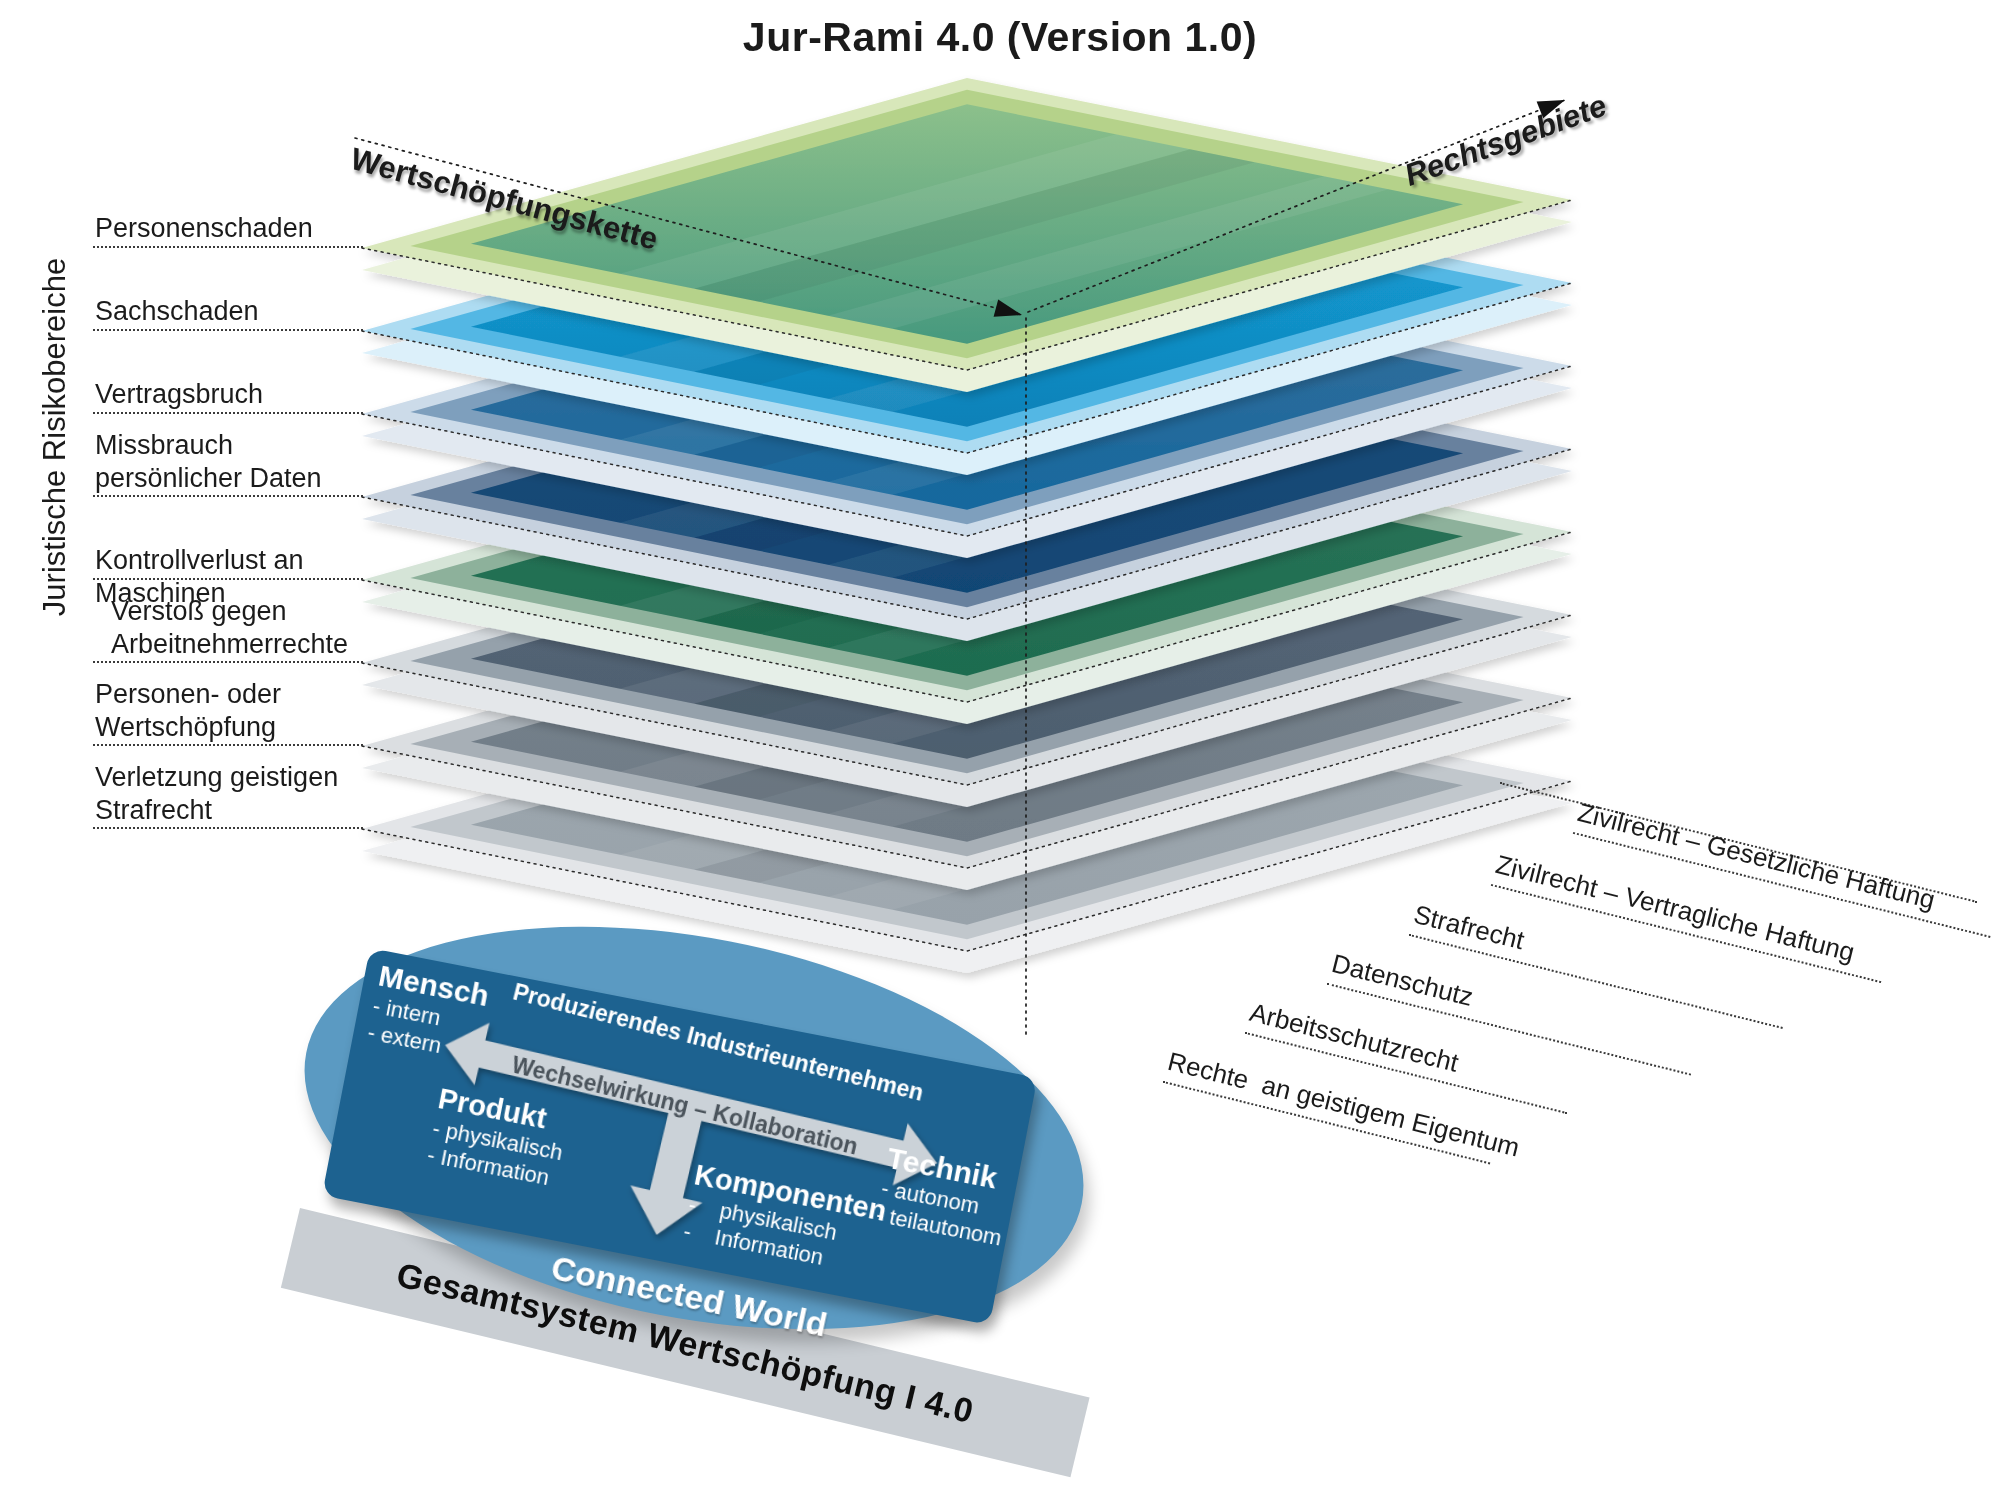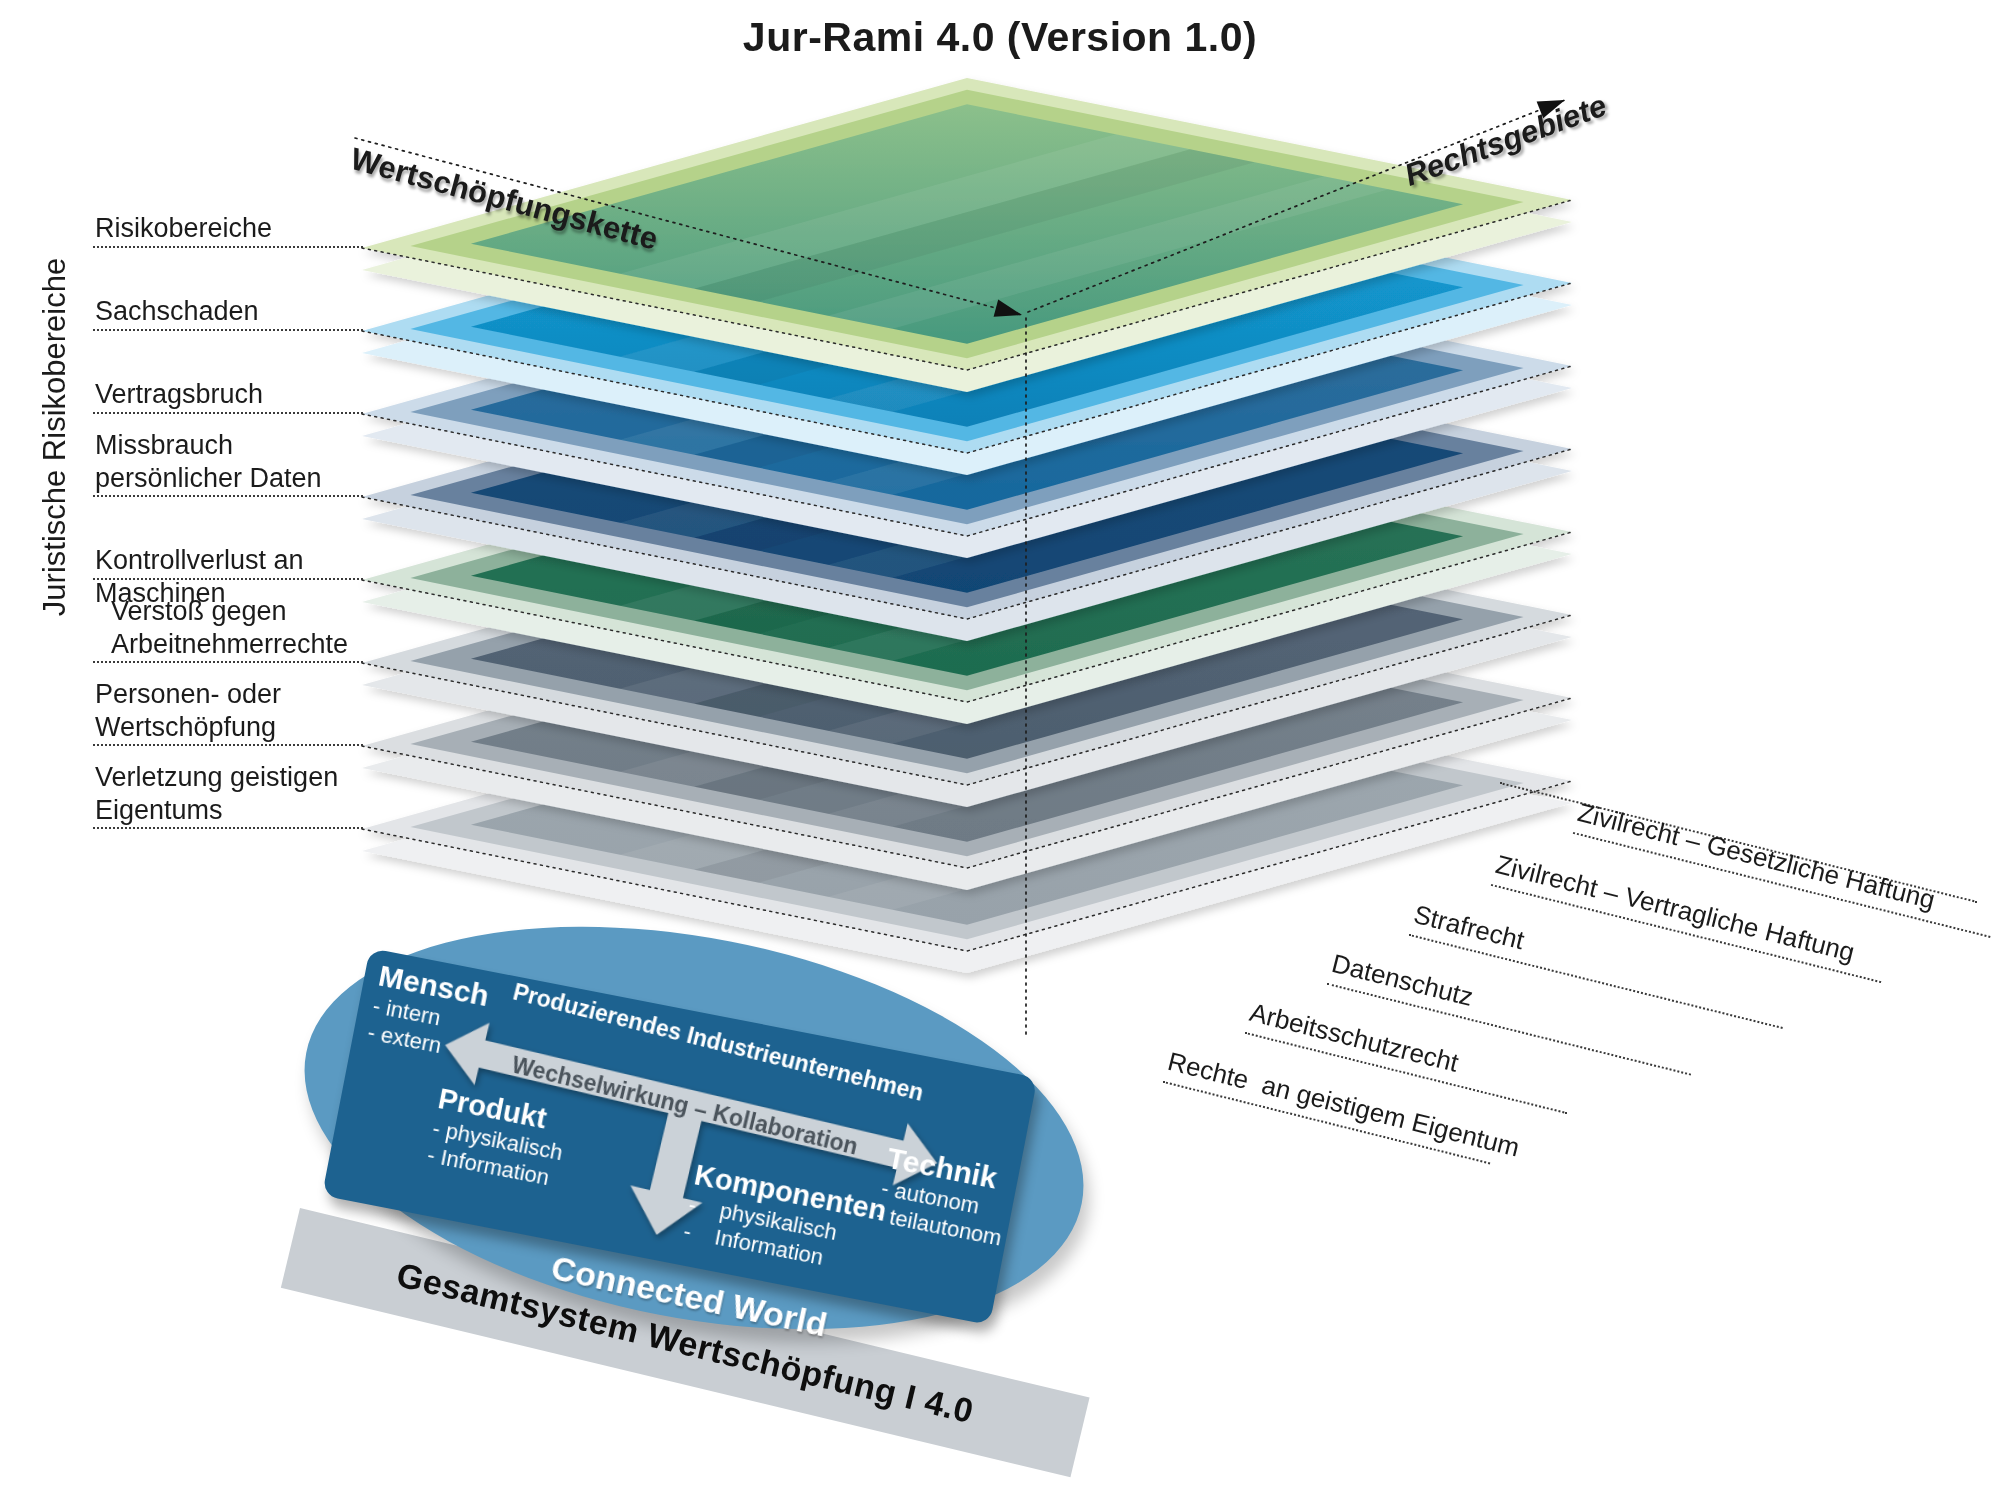--- a/index.html
+++ b/index.html
@@ -186,35 +186,35 @@
         <polygon points="1565,100 1543.2,118.3 1536.6,101.5" fill="#111"></polygon>
       </g>
     </svg>
 
   <div class="page-title">Jur-Rami 4.0 (Version 1.0)</div>
 
   <div class="v-axis">Juristische Risikobereiche</div>
   <div class="axis-label wsk">Wertschöpfungskette</div>
   <div class="axis-label rg">Rechtsgebiete</div>
 
-  <div class="risk-label" style="left:95px;top:212px;">Risikobereiche</div>
+  <div class="risk-label" style="left:95px;top:212px;">Personenschaden</div>
   <div class="risk-line" style="top:246px;"></div>
   <div class="risk-label" style="left:95px;top:295px;">Sachschaden</div>
   <div class="risk-line" style="top:329px;"></div>
   <div class="risk-label" style="left:95px;top:378px;">Vertragsbruch</div>
   <div class="risk-line" style="top:412px;"></div>
   <div class="risk-label" style="left:95px;top:429px;width:262px;">Missbrauch persönlicher Daten</div>
   <div class="risk-line" style="top:495px;"></div>
   <div class="risk-label" style="left:95px;top:528px;width:250px;margin-top:16px;">Kontrollverlust an Maschinen</div>
   <div class="risk-line" style="top:578px;"></div>
   <div class="risk-label" style="left:95px;top:595px;width:262px;margin-left:16px;">Verstoß gegen Arbeitnehmerrechte</div>
   <div class="risk-line" style="top:661px;"></div>
   <div class="risk-label" style="left:95px;top:678px;width:235px;">Personen- oder Wertschöpfung</div>
   <div class="risk-line" style="top:744px;"></div>
-  <div class="risk-label" style="left:95px;top:761px;width:262px;">Verletzung geistigen Eigentums</div>
+  <div class="risk-label" style="left:95px;top:761px;width:262px;">Verletzung geistigen Strafrecht</div>
   <div class="risk-line" style="top:827px;"></div>
 
   <div class="legal-topline"></div>
   <div class="legal-label" style="left:1582px;top:797px;width:430px;">Zivilrecht – Gesetzliche Haftung</div>
   <div class="legal-label" style="left:1500px;top:849px;width:402px;">Zivilrecht – Vertragliche Haftung</div>
   <div class="legal-label" style="left:1418px;top:899px;width:385px;">Strafrecht</div>
   <div class="legal-label" style="left:1336px;top:948px;width:375px;">Datenschutz</div>
   <div class="legal-label" style="left:1254px;top:997px;width:332px;">Arbeitsschutzrecht</div>
   <div class="legal-label" style="left:1172px;top:1046px;width:337px;">Rechte  an geistigem Eigentum</div>
 

